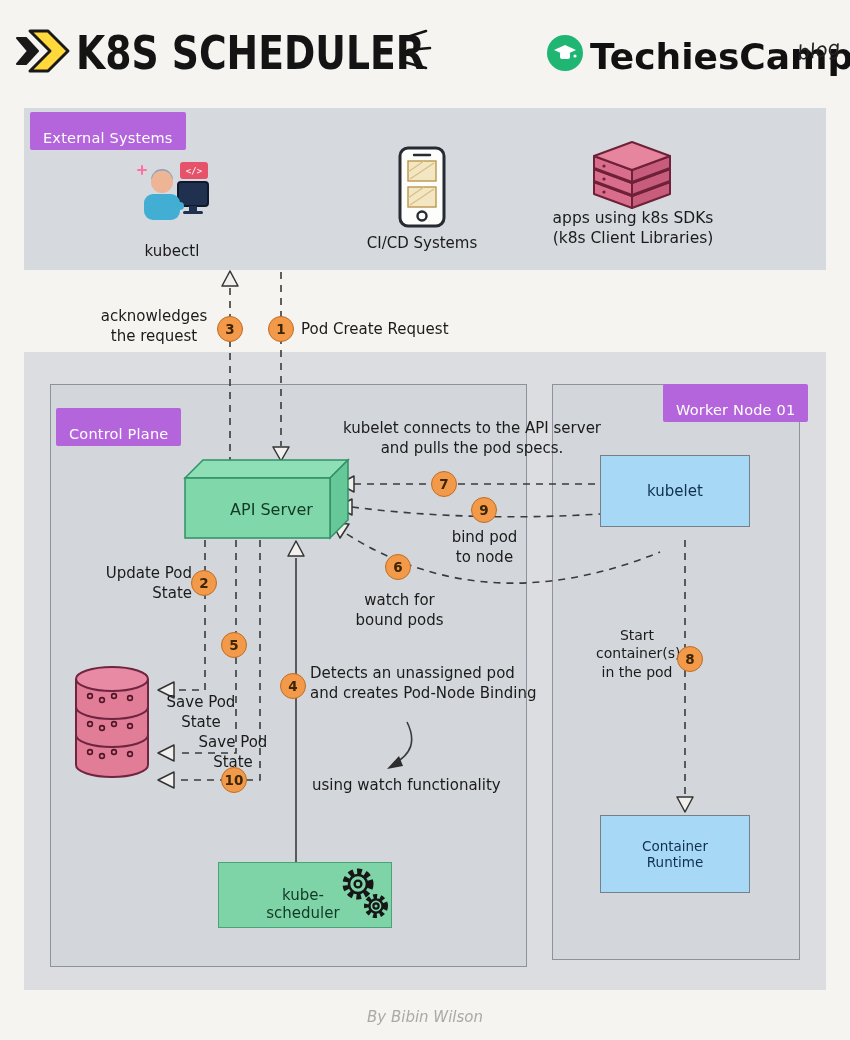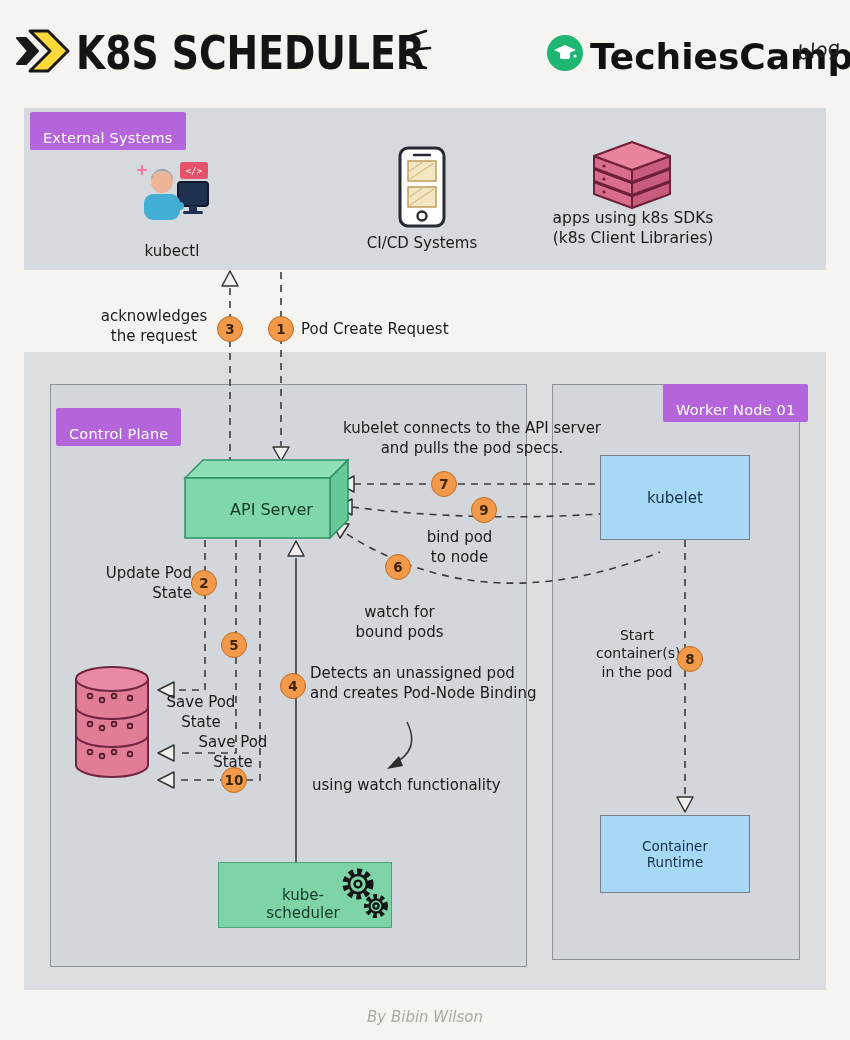--- a/index.html
+++ b/index.html
@@ -144,21 +144,21 @@
     <polygon points="387,769 399,756 403,766" fill="#2d2d2d"></polygon>
   </svg>
 
   <svg class="icon" style="left:183px;top:455px" width="168" height="86" viewBox="0 0 168 86">
     <polygon points="2,23 20,5 165,5 147,23" fill="#8fdfb6" stroke="#2f9165" stroke-width="1.5"></polygon>
     <polygon points="147,23 165,5 165,65 147,83" fill="#66c898" stroke="#2f9165" stroke-width="1.5"></polygon>
     <rect x="2" y="23" width="145" height="60" fill="#7fd7aa" stroke="#2f9165" stroke-width="1.5"></rect>
   </svg>
   <div class="node-label" style="left:185px;top:500px;width:145px;text-align:center;">API Server</div>
 
-  <div class="node-blue" style="left:600px;top:455px;width:150px;height:85px;">
+  <div class="node-blue" style="left:600px;top:455px;width:150px;height:72px;">
     <span>kubelet</span>
   </div>
 
   <div class="node-blue" style="left:600px;top:815px;width:150px;height:78px;font-size:13.5px;">
     <span>Container
 Runtime</span>
   </div>
 
   <svg class="icon" style="left:72px;top:663px" width="80" height="118" viewBox="0 0 80 118">
     <path d="M4,16 L4,102 A36,12 0 0 0 76,102 L76,16" fill="#e27d98" stroke="#6f2440" stroke-width="2"></path>
@@ -198,23 +198,23 @@
   <div class="step" style="left:221px;top:632px;">5</div>
   <div class="step" style="left:280px;top:673px;">4</div>
   <div class="step" style="left:385px;top:554px;">6</div>
   <div class="step" style="left:431px;top:471px;">7</div>
   <div class="step" style="left:471px;top:497px;">9</div>
   <div class="step" style="left:677px;top:646px;">8</div>
   <div class="step" style="left:221px;top:767px;">10</div>
 
   <div class="ann center" style="left:338px;top:419px;width:268px;">kubelet connects to the API server
 and pulls the pod specs.</div>
-  <div class="ann center" style="left:422px;top:528px;width:75px;">bind pod
+  <div class="ann center" style="left:447px;top:528px;width:75px;">bind pod
 to node</div>
-  <div class="ann center" style="left:352px;top:591px;width:95px;margin-top:12px;">watch for
+  <div class="ann center" style="left:352px;top:591px;width:95px;">watch for
 bound pods</div>
   <div class="ann center" style="left:92px;top:564px;width:100px;text-align:right;">Update Pod
 State</div>
   <div class="ann" style="left:310px;top:664px;width:240px;">Detects an unassigned pod
 and creates Pod-Node Binding</div>
   <div class="ann center" style="left:160px;top:693px;width:82px;">Save Pod
 State</div>
   <div class="ann center" style="left:192px;top:733px;width:82px;">Save Pod
 State</div>
   <div class="ann" style="left:312px;top:776px;">using watch functionality</div>

